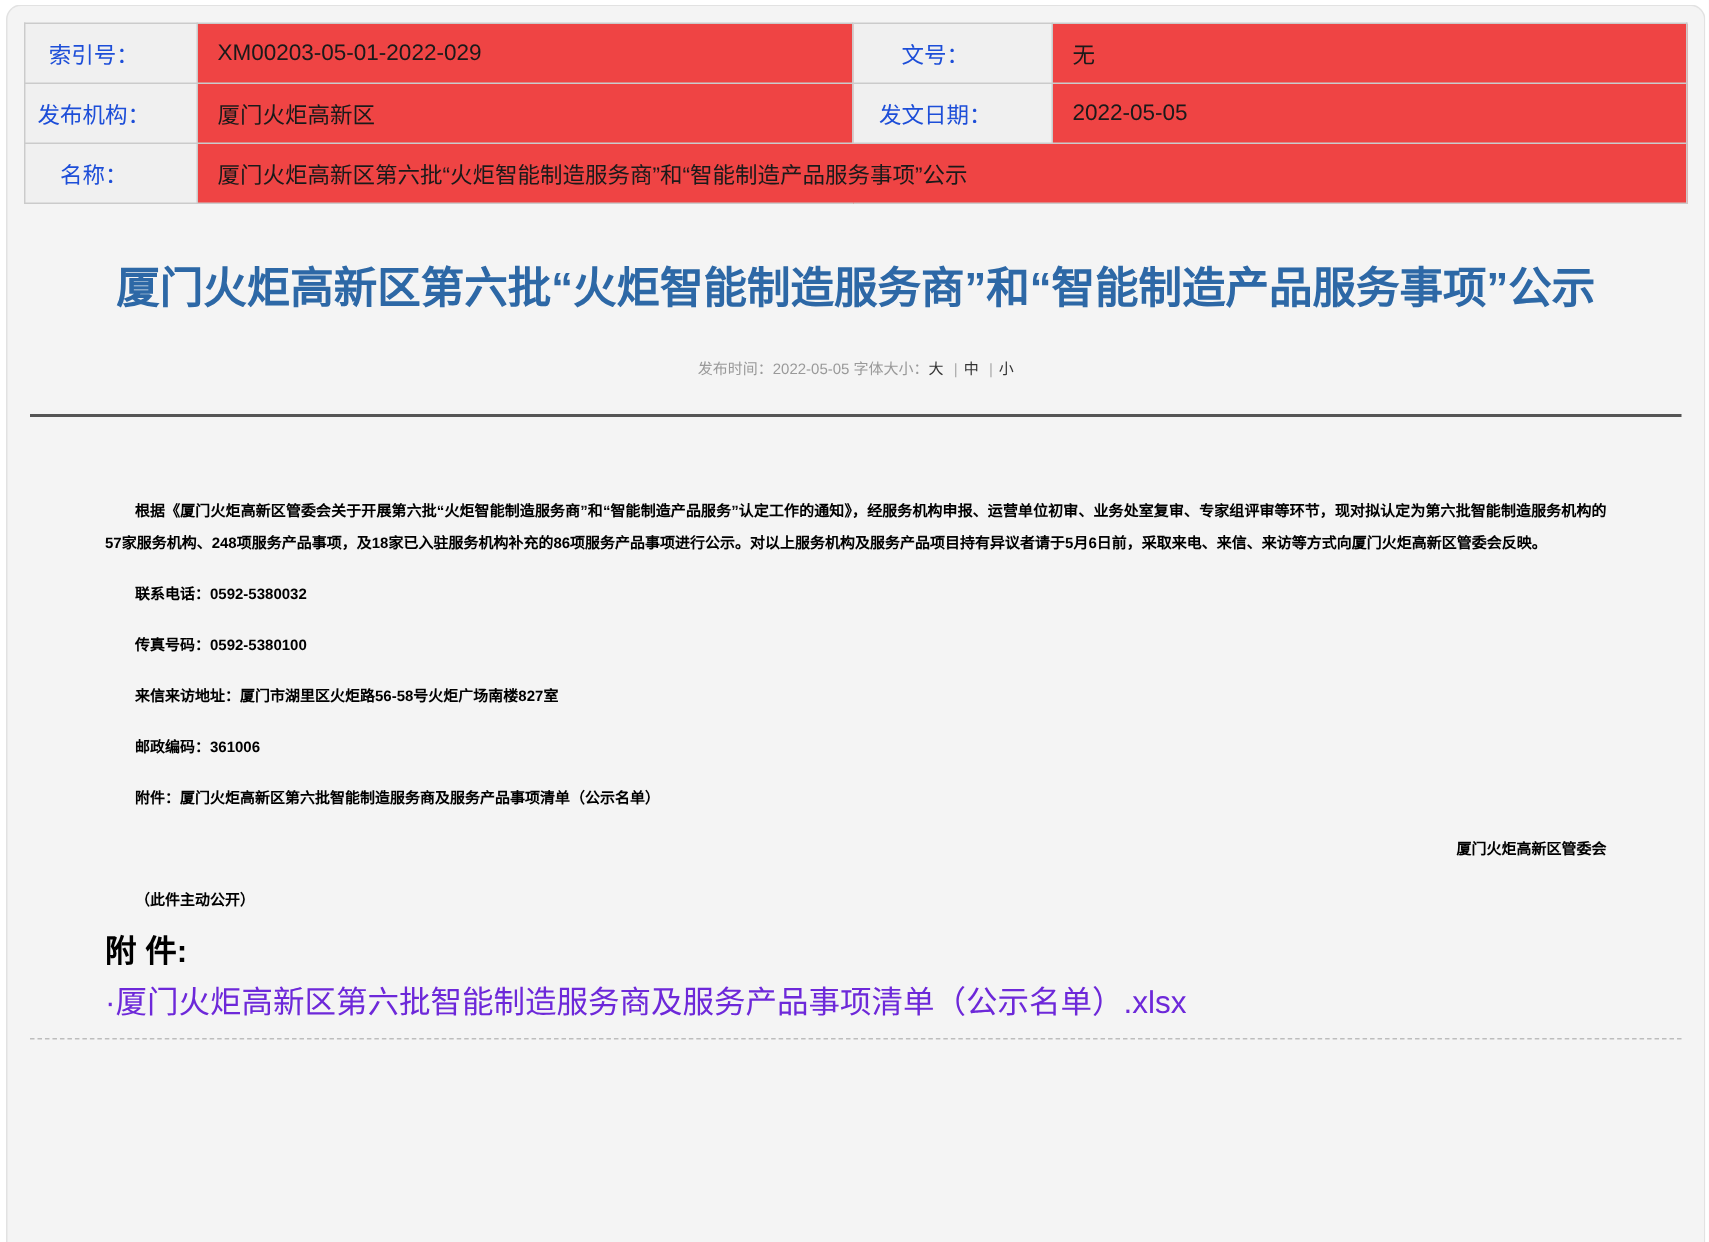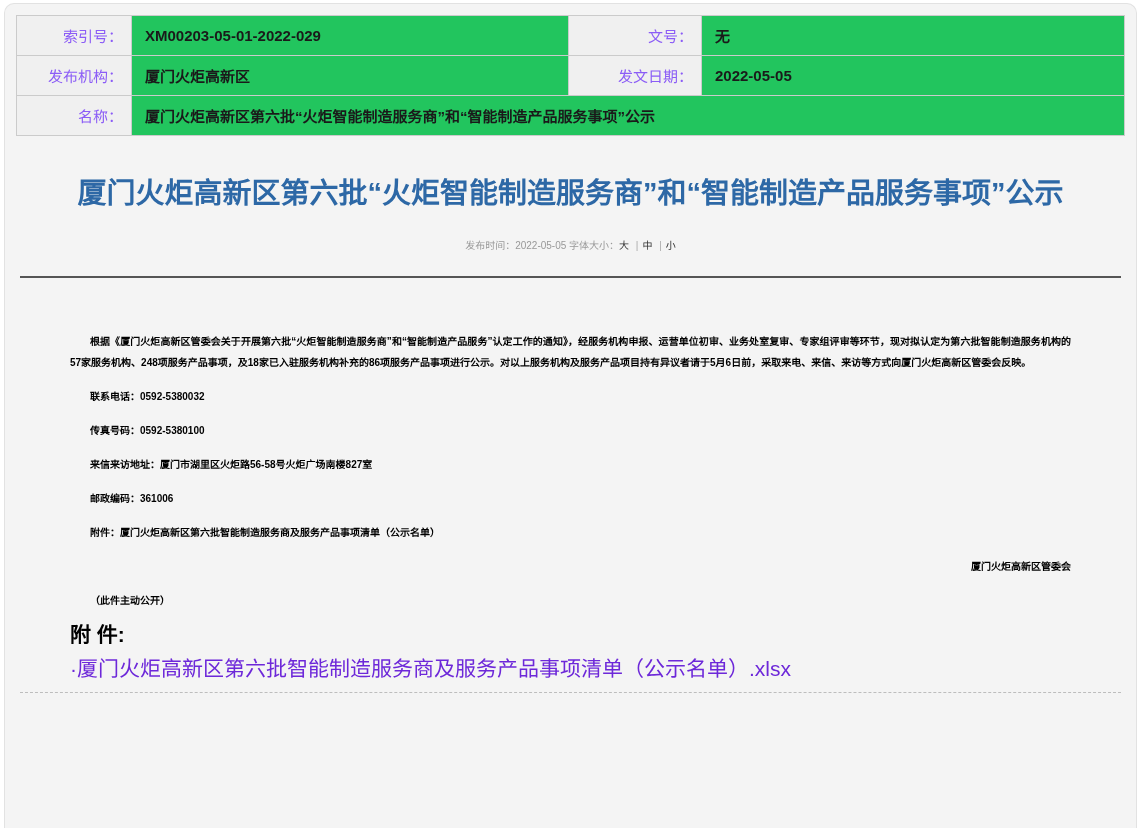--- a/index.html
+++ b/index.html
@@ -26,30 +26,29 @@
     margin: 11px 11px 0 11px;
   }
   table.info td {
     border: 1px solid #cbcbcb;
     height: 40px;
     font-size: 15px;
     vertical-align: middle;
   }
   td.lbl {
     background: #f0f0f0;
-    color: #8b5cf6;
-    text-align: right;
-    padding-right: 8px;
+    color: #1d4ed8;
+    text-align: center;
+    padding-right: 24px;
     white-space: nowrap;
   }
   td.val {
-    background: #22c55e;
+    background: #ef4444;
     color: #1a1a1a;
     padding-left: 13px;
-    font-weight: bold;
   }
   
   .doc-title {
     margin: 37px 52px 0 52px;
     text-align: center;
     color: #2d68a6;
     font-size: 29px;
     font-weight: bold;
     line-height: 41px;
   }

